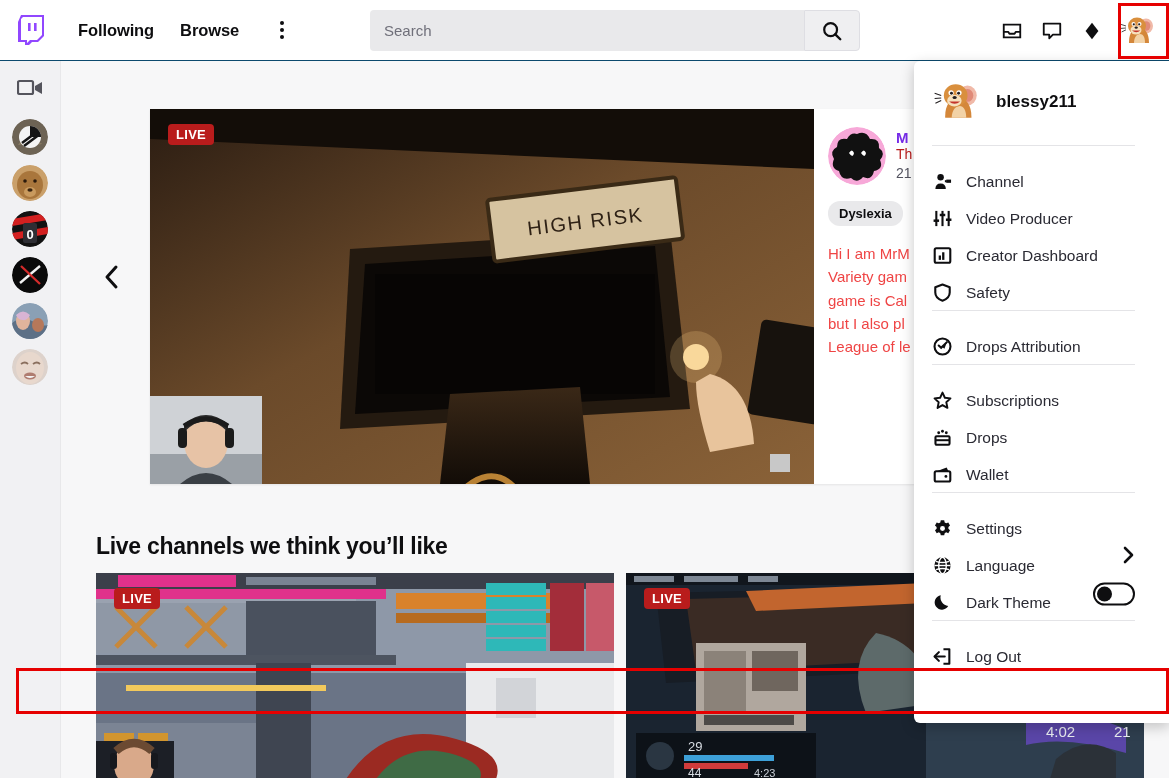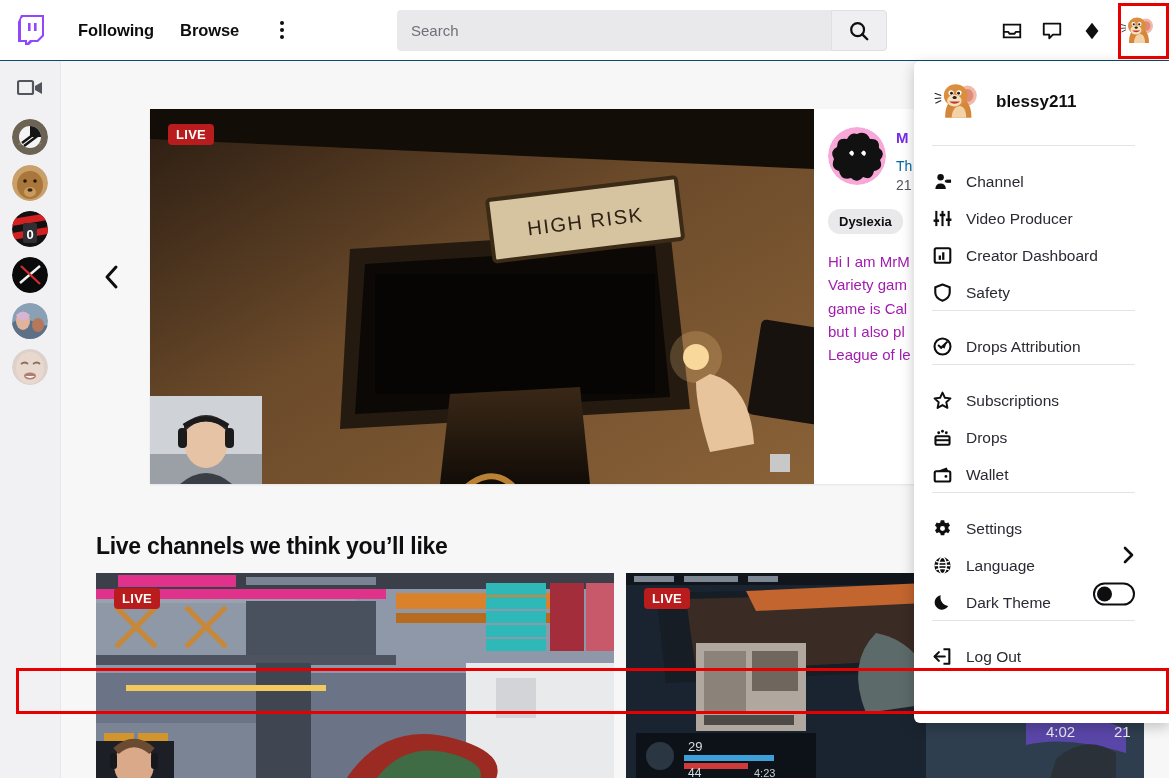--- a/index.html
+++ b/index.html
@@ -28,21 +28,21 @@
     letter-spacing: -0.1px;
   }
   .kebab {
     width: 30px; height: 30px; margin-left: 12px;
     display: flex; flex-direction: column; align-items: center;
     justify-content: center; gap: 3px; cursor: pointer; border-radius: 4px;
   }
   .kebab i { width: 4px; height: 4px; border-radius: 50%; background: #0e0e10; display:block; }
 
   .search-wrap {
-    position: absolute; left: 397px; top: 10px;
+    position: absolute; left: 370px; top: 10px;
     width: 490px; height: 28px;
     display: flex;
   }
   .search-input {
     flex: 1; height: 41px;
     background: #e9e9eb;
     border: 2px solid transparent;
     border-right: none;
     border-radius: 4px 0 0 4px;
     padding: 0 12px;
@@ -133,31 +133,31 @@
   }
   .fside {
     width: 166px; height: 375px;
     background: #ffffff;
     padding: 18px 14px;
   }
   .fside-head { display: flex; gap: 10px; }
   .fs-av { width: 58px; height: 58px; border-radius: 50%; flex: none; overflow: hidden; }
   .fs-meta { min-width: 0; padding-top: 2px; }
   .fs-name { font-size: 15px; font-weight: 700; color: #772ce8; white-space: nowrap; }
-  .fs-title { font-size: 14px; color: #0369a1; white-space: nowrap; margin-top: 12px; }
+  .fs-title { font-size: 14px; color: #b91c1c; white-space: nowrap; margin-top: 0; }
   .fs-viewers { font-size: 14px; color: #53535f; margin-top: 3px; white-space: nowrap; }
   .fs-tag {
     display: inline-block; margin-top: 16px;
     background: #e9e9eb; color: #0e0e10;
     font-size: 13px; font-weight: 600;
     padding: 5px 11px; border-radius: 12px;
   }
   .fs-desc {
     margin-top: 16px; font-size: 15px; line-height: 1.55;
-    color: #a21caf; white-space: nowrap;
+    color: #ef4444; white-space: nowrap;
   }
 
   .section-title {
     position: absolute; left: 35px; top: 472px;
     font-size: 23px; font-weight: 700; letter-spacing: -0.3px;
     color: #0e0e10;
   }
 
   .cards {
     position: absolute; left: 35px; top: 512px;

